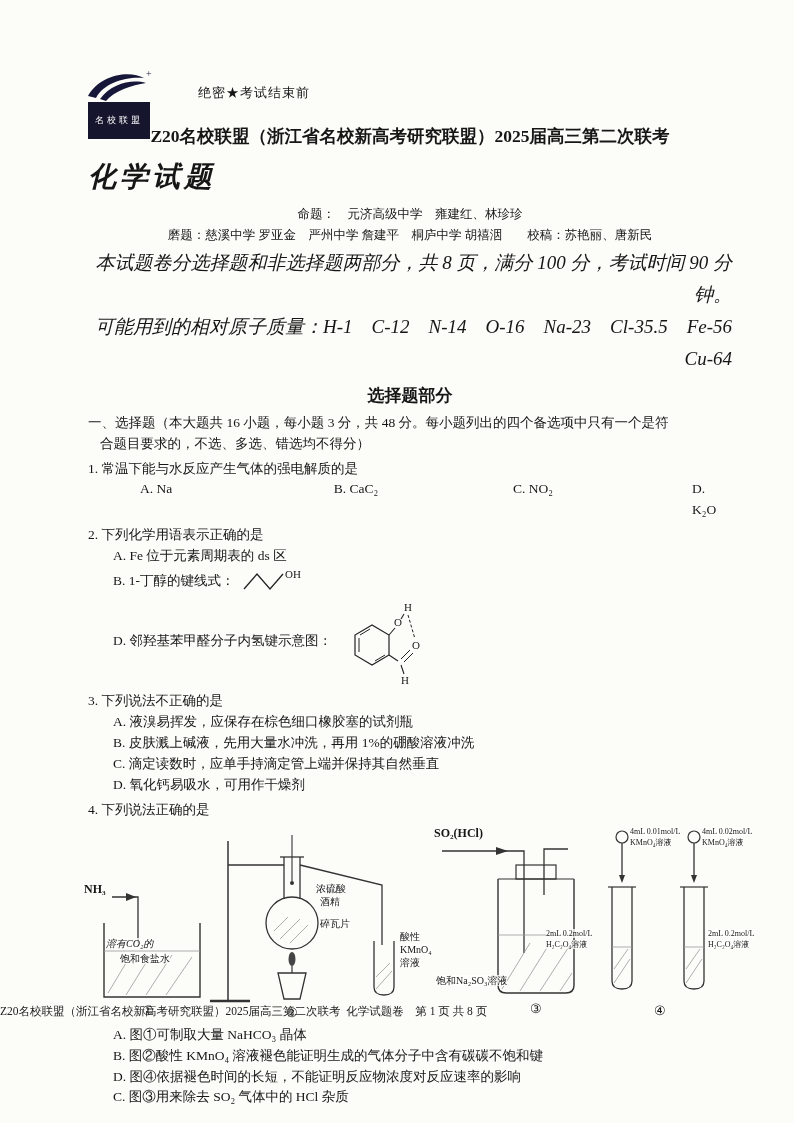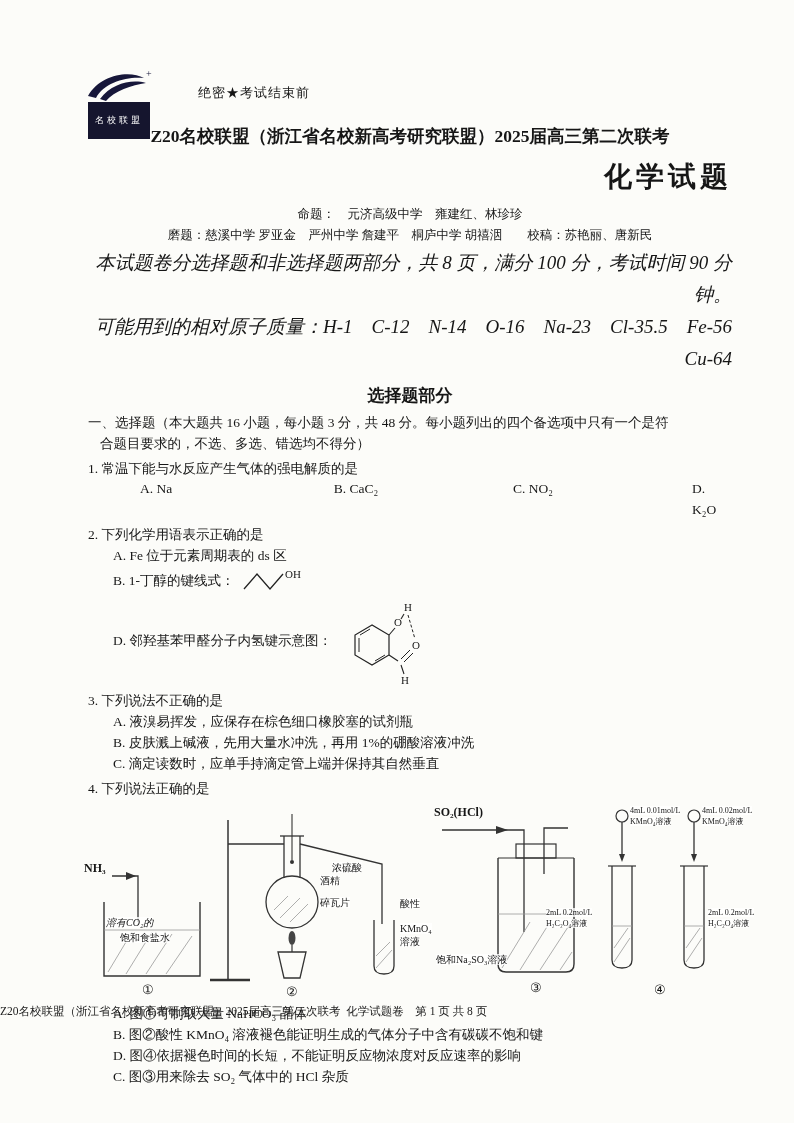--- a/index.html
+++ b/index.html
@@ -6,21 +6,21 @@
   .page{width:794px;height:1123px;background:#fcfcf9;margin:0 auto;position:relative;
         font-family:"Liberation Serif","DejaVu Serif",serif;color:#161616;
         padding:68px 62px 0 88px;box-sizing:border-box;overflow:hidden;}
   .prewrap{white-space:pre-wrap;}
   .top-row{display:flex;align-items:flex-start;height:54px;margin-left:-4px;}
   .logo{width:92px;position:relative;}
   .logo-box{background:#15152e;color:#fff;font-size:9px;letter-spacing:3px;padding:12px 2px;
             text-align:center;width:58px;margin:-6px 0 0 4px;}
   .secrecy{font-size:13px;margin:16px 0 0 22px;letter-spacing:1px;}
   .main-title{text-align:center;font-size:17.5px;font-weight:bold;margin-top:2px;}
-  .subject{text-align:right;font-size:28px;font-weight:bold;letter-spacing:4px;margin:10px 0 8px;}
+  .subject{text-align:left;font-size:28px;font-weight:bold;letter-spacing:4px;margin:10px 0 8px;font-style:italic;}
   .meta{text-align:center;font-size:12.5px;line-height:1.7;}
   .info{text-align:right;font-size:19px;line-height:1.7;font-style:italic;}
   .part-title{text-align:center;font-size:17px;font-weight:bold;margin:8px 0 6px;}
   .body-text{font-size:13.5px;line-height:1.55;}
   .intro2{padding-left:12px;}
   .q{margin-top:4px;}
   .opt-line{padding-left:25px;}
   .opt-row{display:flex;padding-left:25px;}
   .opt-row .opt{display:inline-block;margin-left:27px;}
   .opt-row .opt:nth-child(1){width:170px;}
@@ -107,20 +107,21 @@
         <text x="63" y="89" font-size="11" fill="#161616">H</text>
       </svg>
     </div>
   </div>
 
   <div class="q body-text">
     <div class="prewrap">3. 下列说法不正确的是</div>
     <div class="opt-line prewrap">A. 液溴易挥发，应保存在棕色细口橡胶塞的试剂瓶</div>
     <div class="opt-line prewrap">B. 皮肤溅上碱液，先用大量水冲洗，再用 1%的硼酸溶液冲洗</div>
     <div class="opt-line prewrap">C. 滴定读数时，应单手持滴定管上端并保持其自然垂直</div>
+    <div class="opt-line prewrap">D. 氧化钙易吸水，可用作干燥剂</div>
   </div>
 
   <div class="q body-text">
     <div class="prewrap">4. 下列说法正确的是</div>
 
     <div class="figure">
       <svg width="680" height="196" viewBox="0 0 680 196">
 
         <polyline points="30,72 56,72 56,118" fill="none" stroke="#333" stroke-width="1.3"></polyline>
         <polygon points="44,68 54,72 44,76" fill="#333"></polygon>
@@ -179,24 +180,24 @@
         <line x1="602" y1="122" x2="622" y2="122" stroke="#999" stroke-width=".8"></line>
         <line x1="604" y1="158" x2="620" y2="134" stroke="#999" stroke-width=".8"></line>
         <line x1="604" y1="144" x2="618" y2="124" stroke="#999" stroke-width=".8"></line>
       </svg>
 
       <div class="flabel big" style="left:2px;top:58px;">NH₃</div>
       <div class="flabel" style="left:24px;top:113px;font-style:italic;">溶有CO₂的</div>
       <div class="flabel" style="left:38px;top:128px;">饱和食盐水</div>
       <div class="fnum" style="left:60px;top:176px;">①</div>
 
-      <div class="flabel" style="left:250px;top:58px;">浓硫酸</div>
+      <div class="flabel" style="left:234px;top:58px;">浓硫酸</div>
       <div class="flabel" style="left:238px;top:71px;">酒精</div>
       <div class="flabel" style="left:238px;top:93px;">碎瓦片</div>
-      <div class="flabel" style="left:318px;top:94px;text-align:center;">酸性</div>
+      <div class="flabel" style="left:318px;top:106px;text-align:center;">酸性</div>
       <div class="flabel" style="left:318px;top:119px;">KMnO₄</div>
       <div class="flabel" style="left:318px;top:132px;">溶液</div>
       <div class="fnum" style="left:204px;top:178px;">②</div>
 
       <div class="flabel big" style="left:352px;top:2px;">SO₂(HCl)</div>
       <div class="flabel" style="left:354px;top:150px;">饱和Na₂SO₃溶液</div>
       <div class="fnum" style="left:448px;top:174px;">③</div>
 
       <div class="flabel tiny" style="left:548px;top:2px;">4mL 0.01mol/L</div>
       <div class="flabel tiny" style="left:548px;top:13px;">KMnO₄溶液</div>

